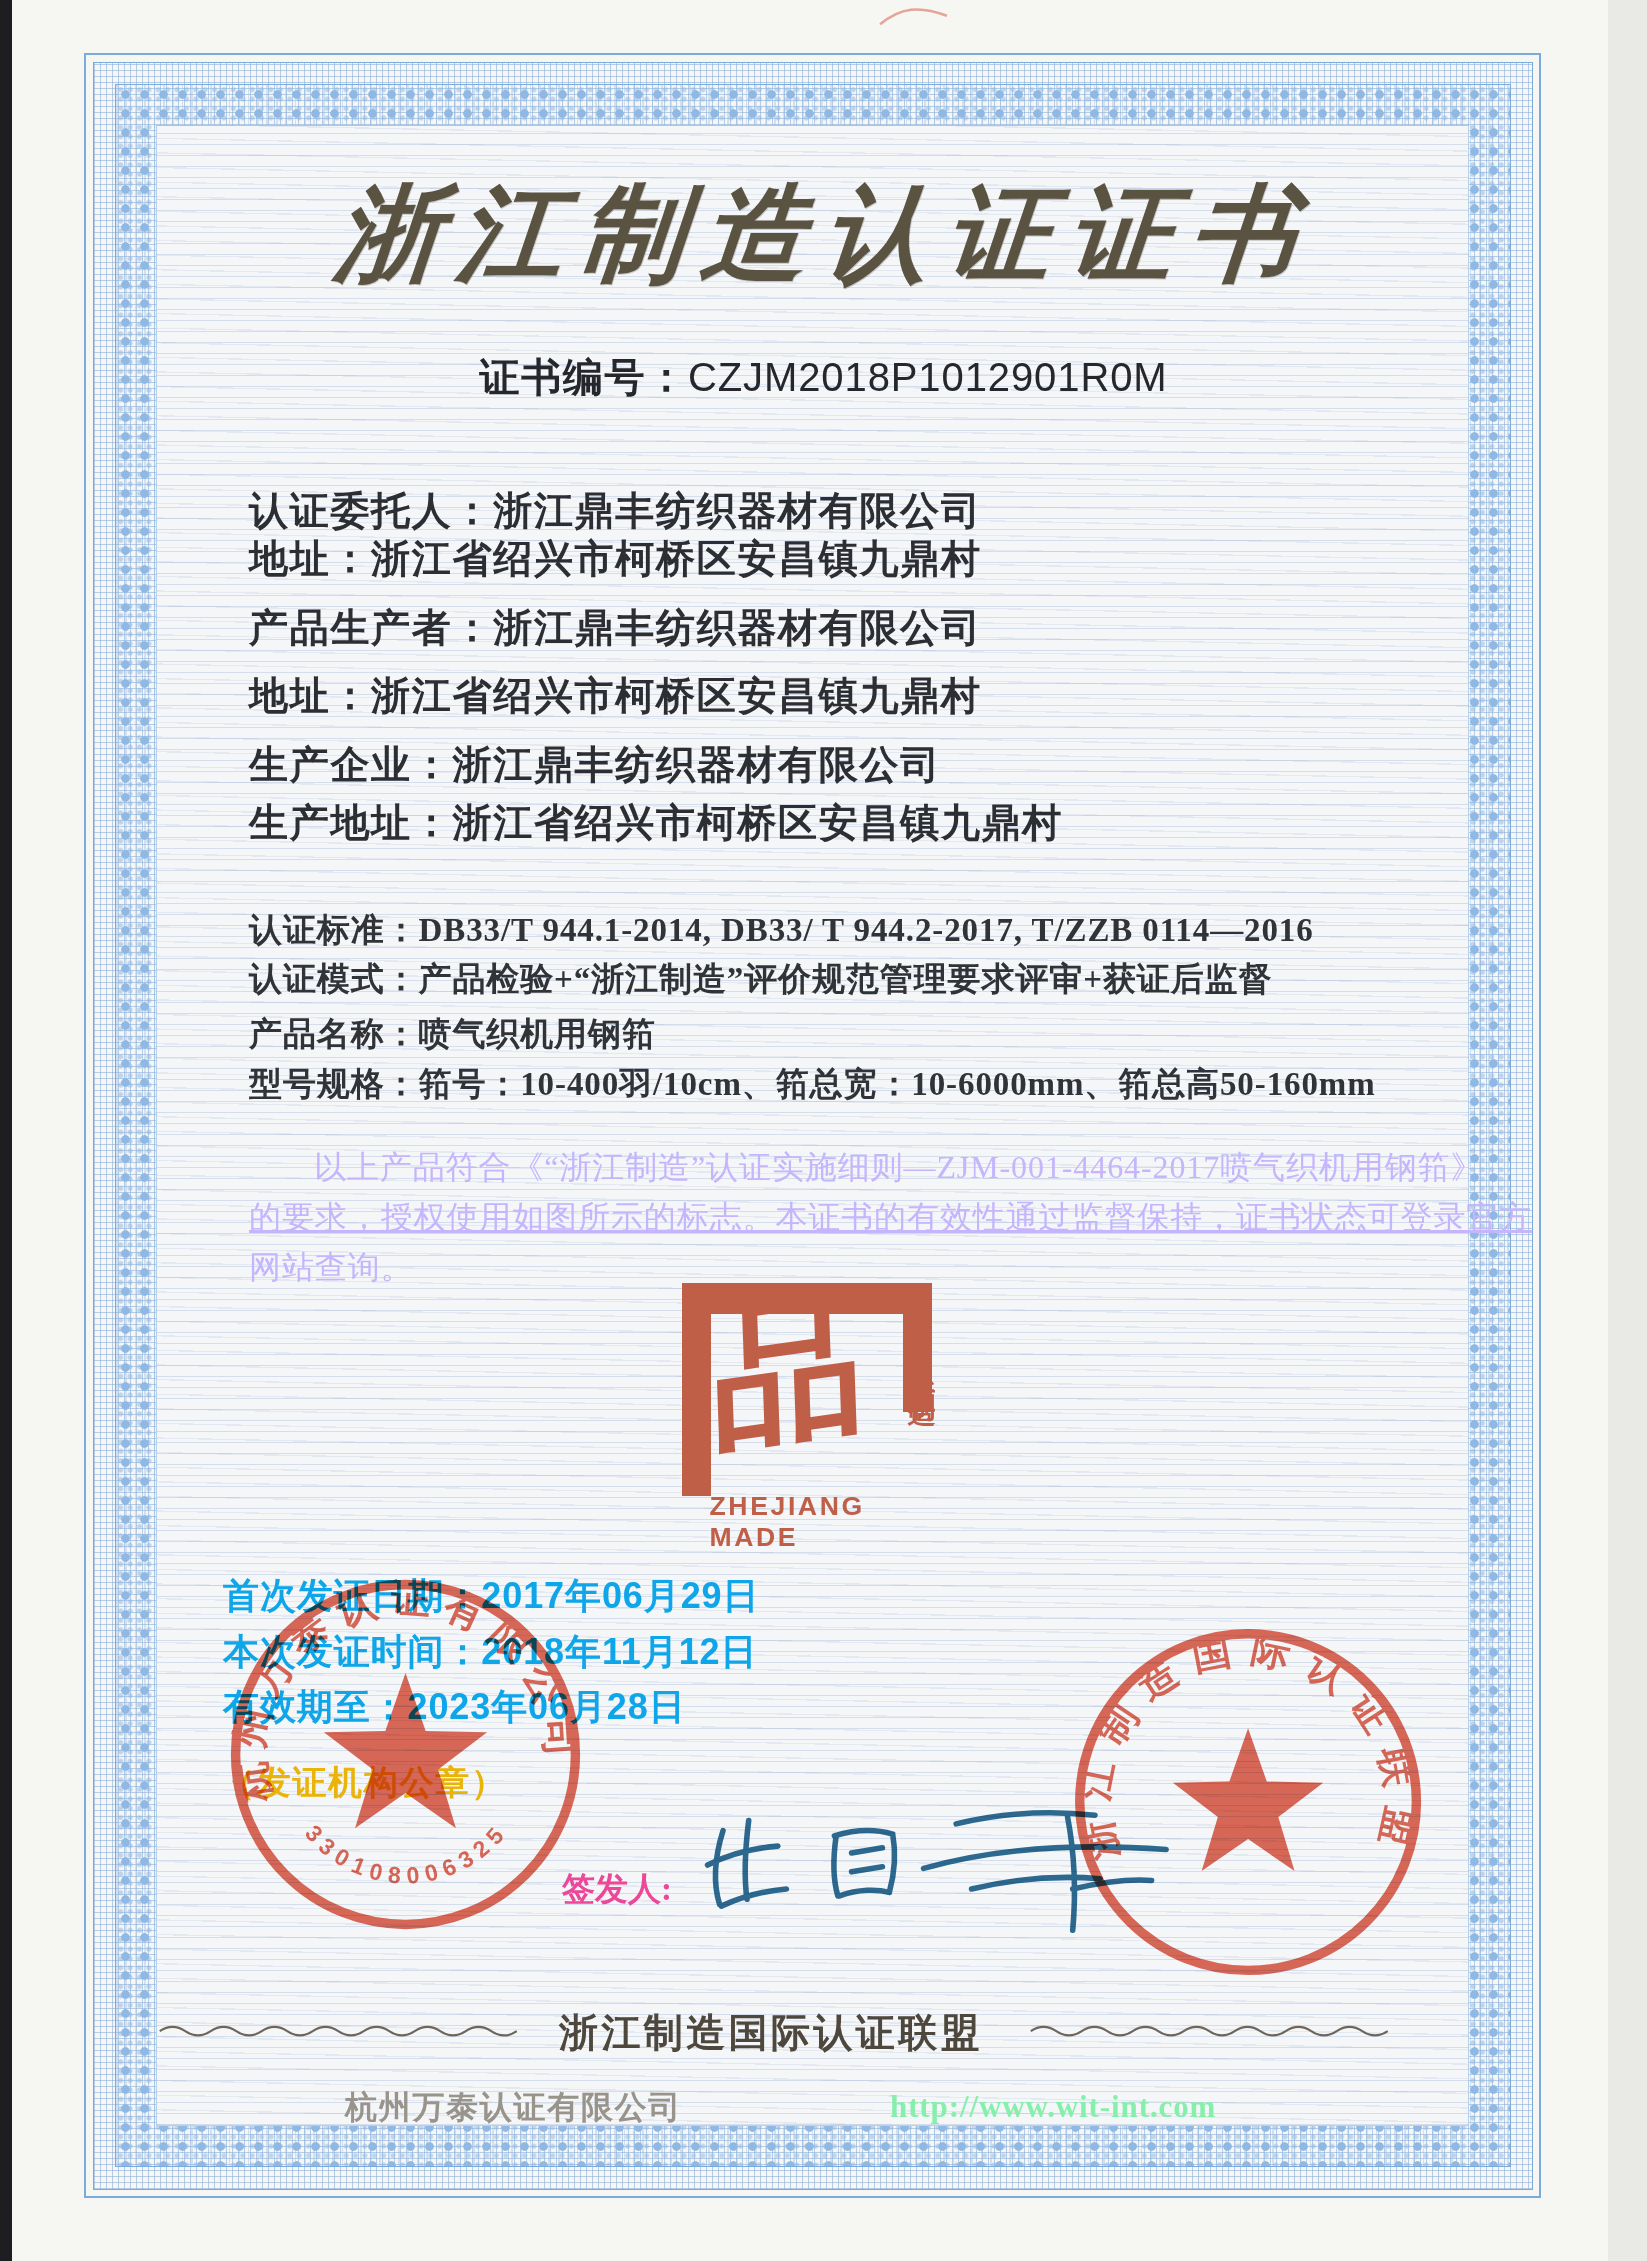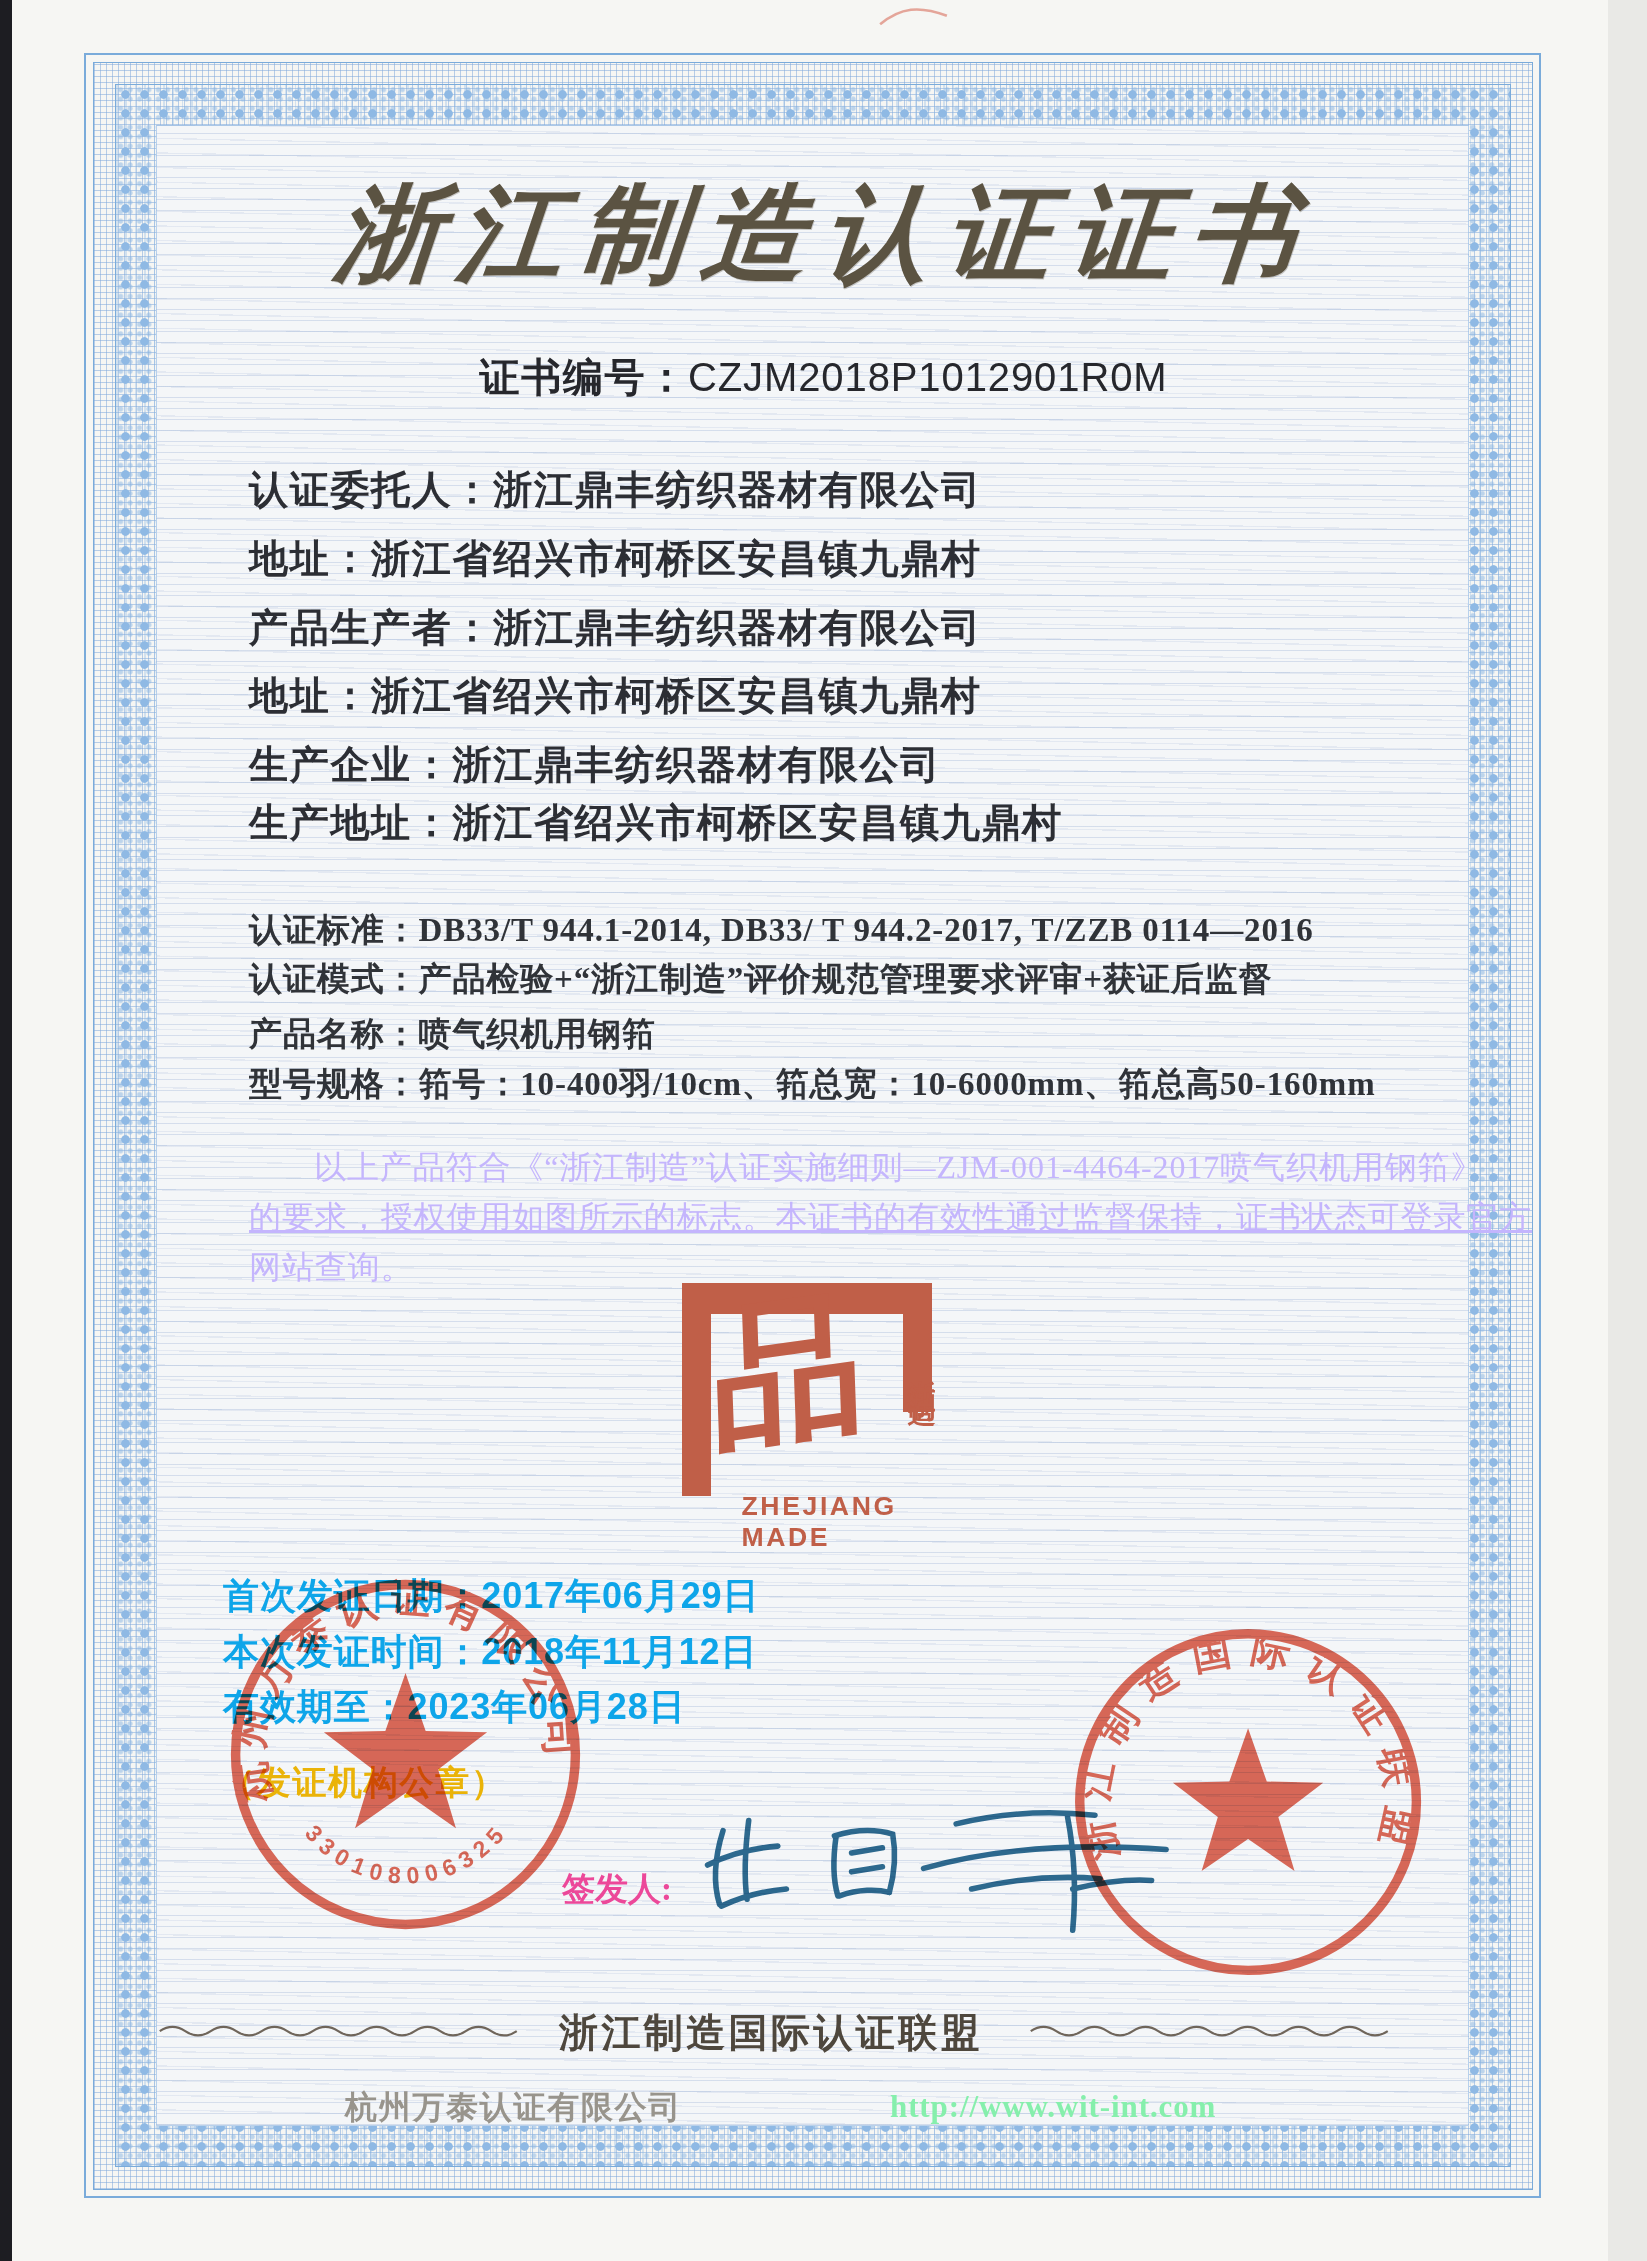--- a/index.html
+++ b/index.html
@@ -50,21 +50,21 @@
   .sealnote{left:221px;top:1760px;font-family:var(--serif);font-weight:700;font-size:34px;color:#eab308;letter-spacing:1.7px;}
   .issuer{left:562px;top:1867px;font-family:var(--serif);font-weight:700;font-size:33px;color:#ec4899;}
   
   .logo{position:absolute;left:682px;top:1283px;width:257px;height:245px;}
   .logo .bar{position:absolute;background:var(--terra);}
   .logo .glyph{position:absolute;left:29px;top:12px;font-family:var(--serif);font-size:153px;font-weight:700;
                color:var(--terra);transform:rotate(-8deg) skewX(-6deg);line-height:1;}
   .logo .side{position:absolute;left:220px;top:75px;writing-mode:vertical-rl;font-family:var(--sans);
               font-weight:700;font-size:28px;letter-spacing:6px;color:var(--terra);}
   .logo .cap{position:absolute;left:27.5px;top:208px;font-family:var(--sans);font-weight:700;font-size:26.6px;
-             letter-spacing:2.6px;color:var(--terra);margin-left:32px;}
+             letter-spacing:2.6px;color:var(--terra);}
   
   .seal{position:absolute;mix-blend-mode:multiply;opacity:.88;}
   .sig{position:absolute;left:699px;top:1784px;mix-blend-mode:multiply;}
   
   .foot-head{left:559px;top:2006px;font-family:var(--serif);font-weight:700;font-size:39px;
              letter-spacing:3.4px;color:#4e473d;}
   .squig{position:absolute;top:2021px;}
   .foot-co{left:345px;top:2086px;font-family:var(--serif);font-weight:600;font-size:32px;
            letter-spacing:1.7px;color:#98948c;}
   .foot-url{left:890px;top:2089px;font-family:var(--serif);font-weight:600;font-size:31px;
@@ -85,21 +85,21 @@
   <svg class="abs" style="left:875px;top:1.7px;" width="77" height="27.5" viewBox="0 0 90 32">
     <path d="M6,26 C30,6 52,4 84,16" stroke="#d8705e" stroke-width="3" fill="none" opacity="0.6"></path>
   </svg>
 
   <div class="abs title">浙江制造认证证书</div>
 
   <div class="abs certno">
     <span class="lbl">证书编号：</span><span class="val">CZJM2018P1012901R0M</span>
   </div>
 
-  <div class="row f" style="top:463px">
+  <div class="row f" style="top:484px">
     <span>认证委托人：</span><span>浙江鼎丰纺织器材有限公司</span>
   </div>
   <div class="row f" style="top:532px">
     <span>地址：</span><span>浙江省绍兴市柯桥区安昌镇九鼎村</span>
   </div>
   <div class="row f" style="top:601px">
     <span>产品生产者：</span><span>浙江鼎丰纺织器材有限公司</span>
   </div>
   <div class="row f" style="top:669px">
     <span>地址：</span><span>浙江省绍兴市柯桥区安昌镇九鼎村</span>

